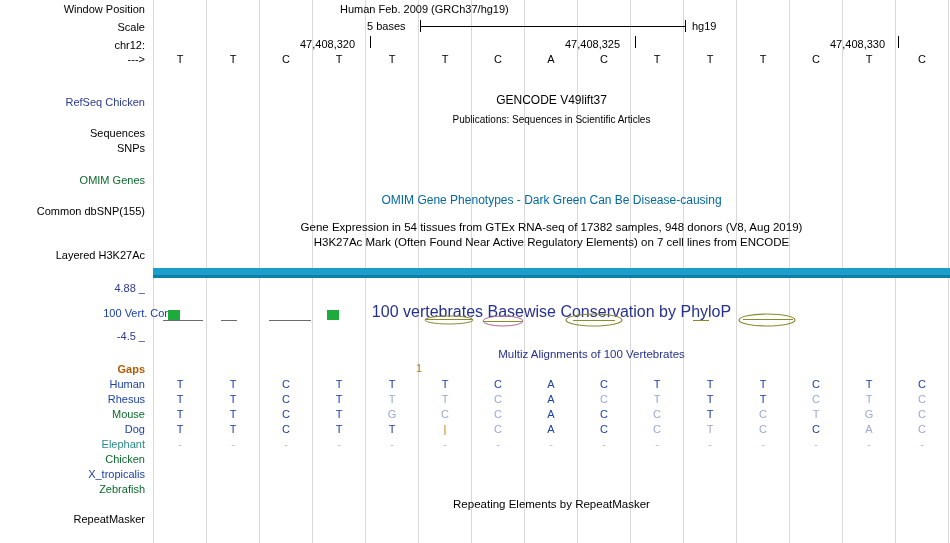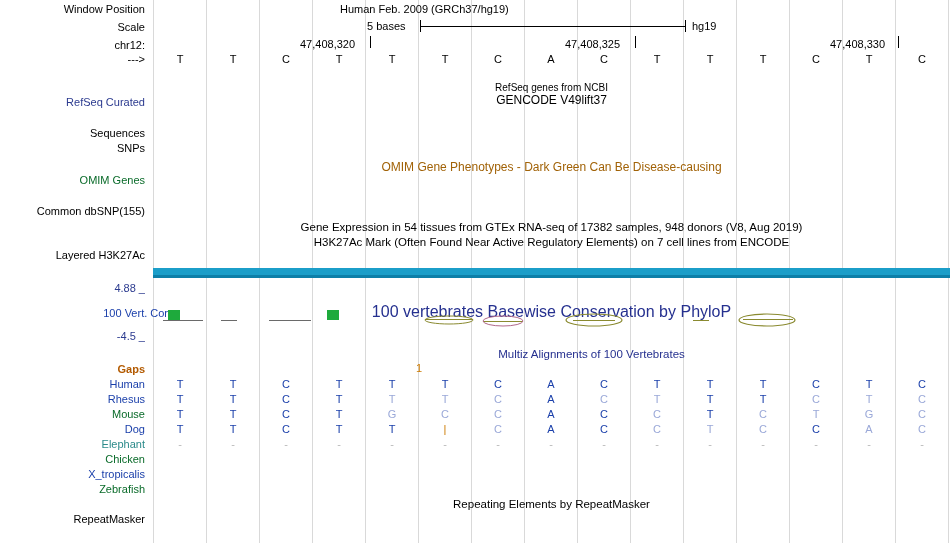--- a/index.html
+++ b/index.html
@@ -49,21 +49,21 @@
     height: 543px;
     background: #d9d9d9;
   }
   .centertext {
     position: absolute;
     text-align: center;
     left: 153px;
     width: 797px;
     white-space: nowrap;
   }
-  .centertext.green { color: #a16207; }
+  .centertext.green { color: #0369a1; margin-top: 33px; }
   .centertext.navy { color: #25308f; }
 
   
   .ruler-line {
     position: absolute;
     background: #000000;
   }
   .basepos {
     position: absolute;
     font-size: 11px;
@@ -196,23 +196,23 @@
   <div class="seqchar" style="left:543px; top:53px;">A</div>
   <div class="seqchar" style="left:596px; top:53px;">C</div>
   <div class="seqchar" style="left:649px; top:53px;">T</div>
   <div class="seqchar" style="left:702px; top:53px;">T</div>
   <div class="seqchar" style="left:755px; top:53px;">T</div>
   <div class="seqchar" style="left:808px; top:53px;">C</div>
   <div class="seqchar" style="left:861px; top:53px;">T</div>
   <div class="seqchar" style="left:914px; top:53px;">C</div>
 
   <div class="centertext" style="top:66px; font-size:12px;margin-top:27px;">GENCODE V49lift37</div>
-  <div class="centertext" style="top:82px; font-size:10px;">RefSeq genes from NCBI</div>
-  <div class="label blue" style="top:96px;">RefSeq Curated</div>
-
+  <div class="label blue" style="top:96px;">RefSeq Chicken</div>
+
+  <div class="centertext" style="top:114px; font-size:10px;">Publications: Sequences in Scientific Articles</div>
   <div class="label black" style="top:127px;">Sequences</div>
   <div class="label black" style="top:142px;">SNPs</div>
 
   <div class="centertext green" style="top:160px; font-size:12px;">OMIM Gene Phenotypes - Dark Green Can Be Disease-causing</div>
   <div class="label green" style="top:174px;">OMIM Genes</div>
 
   <div class="label black" style="top:205px;">Common dbSNP(155)</div>
 
   <div class="centertext" style="top:221px; font-size:11.5px;">Gene Expression in 54 tissues from GTEx RNA-seq of 17382 samples, 948 donors (V8, Aug 2019)</div>
 

